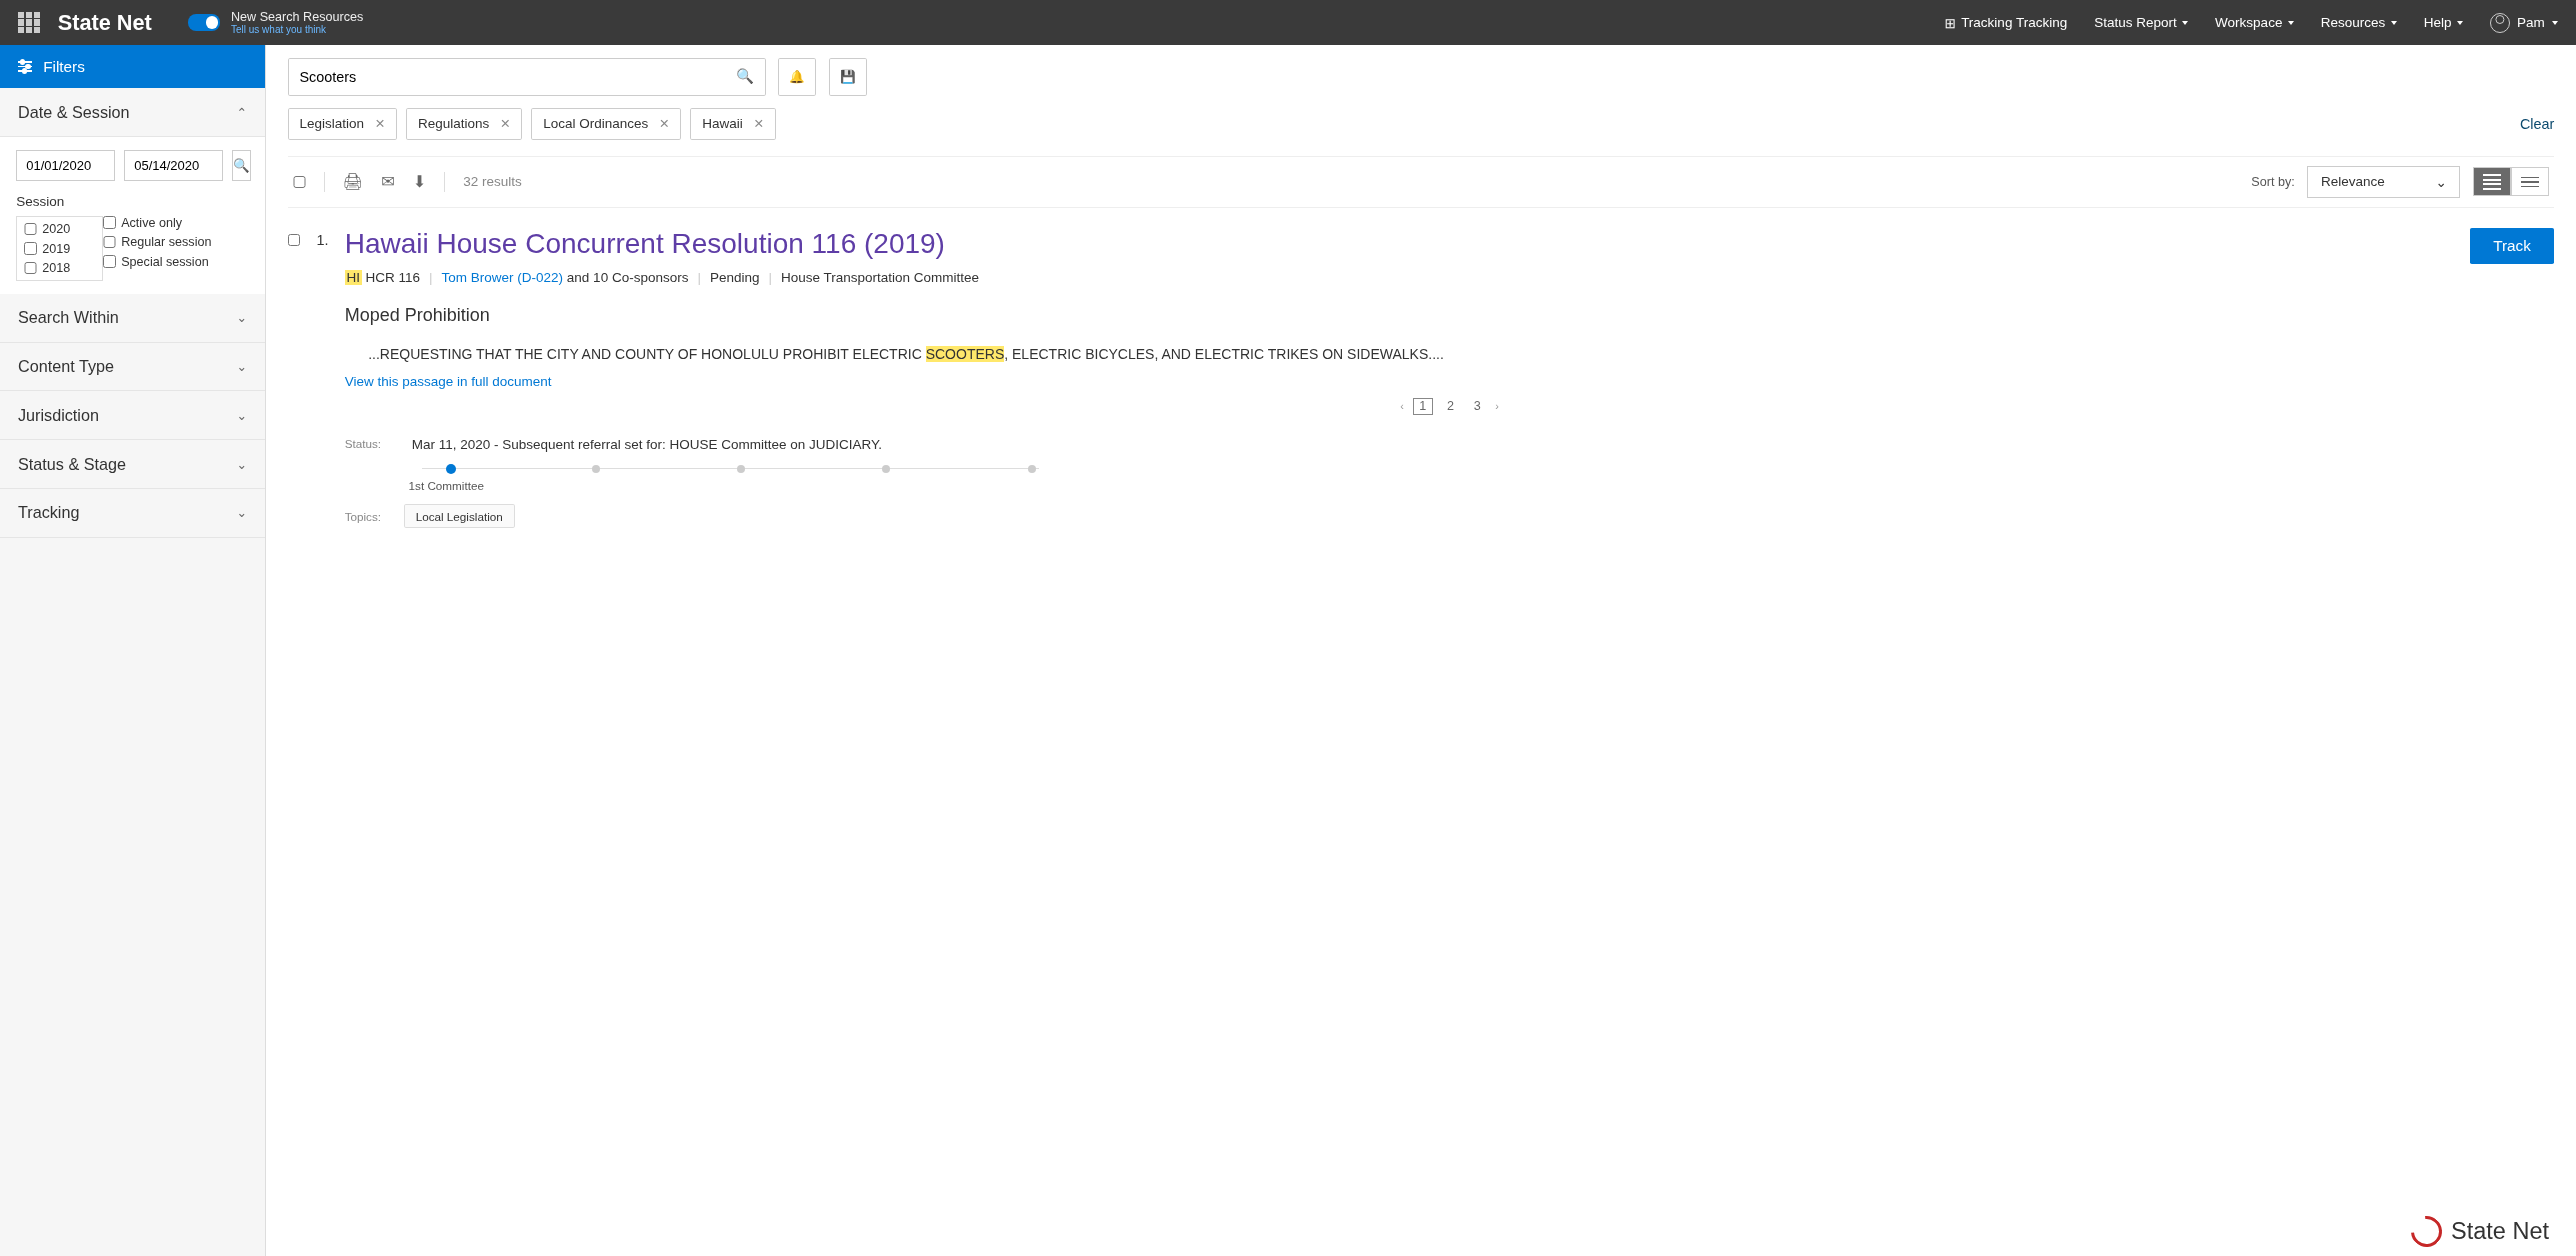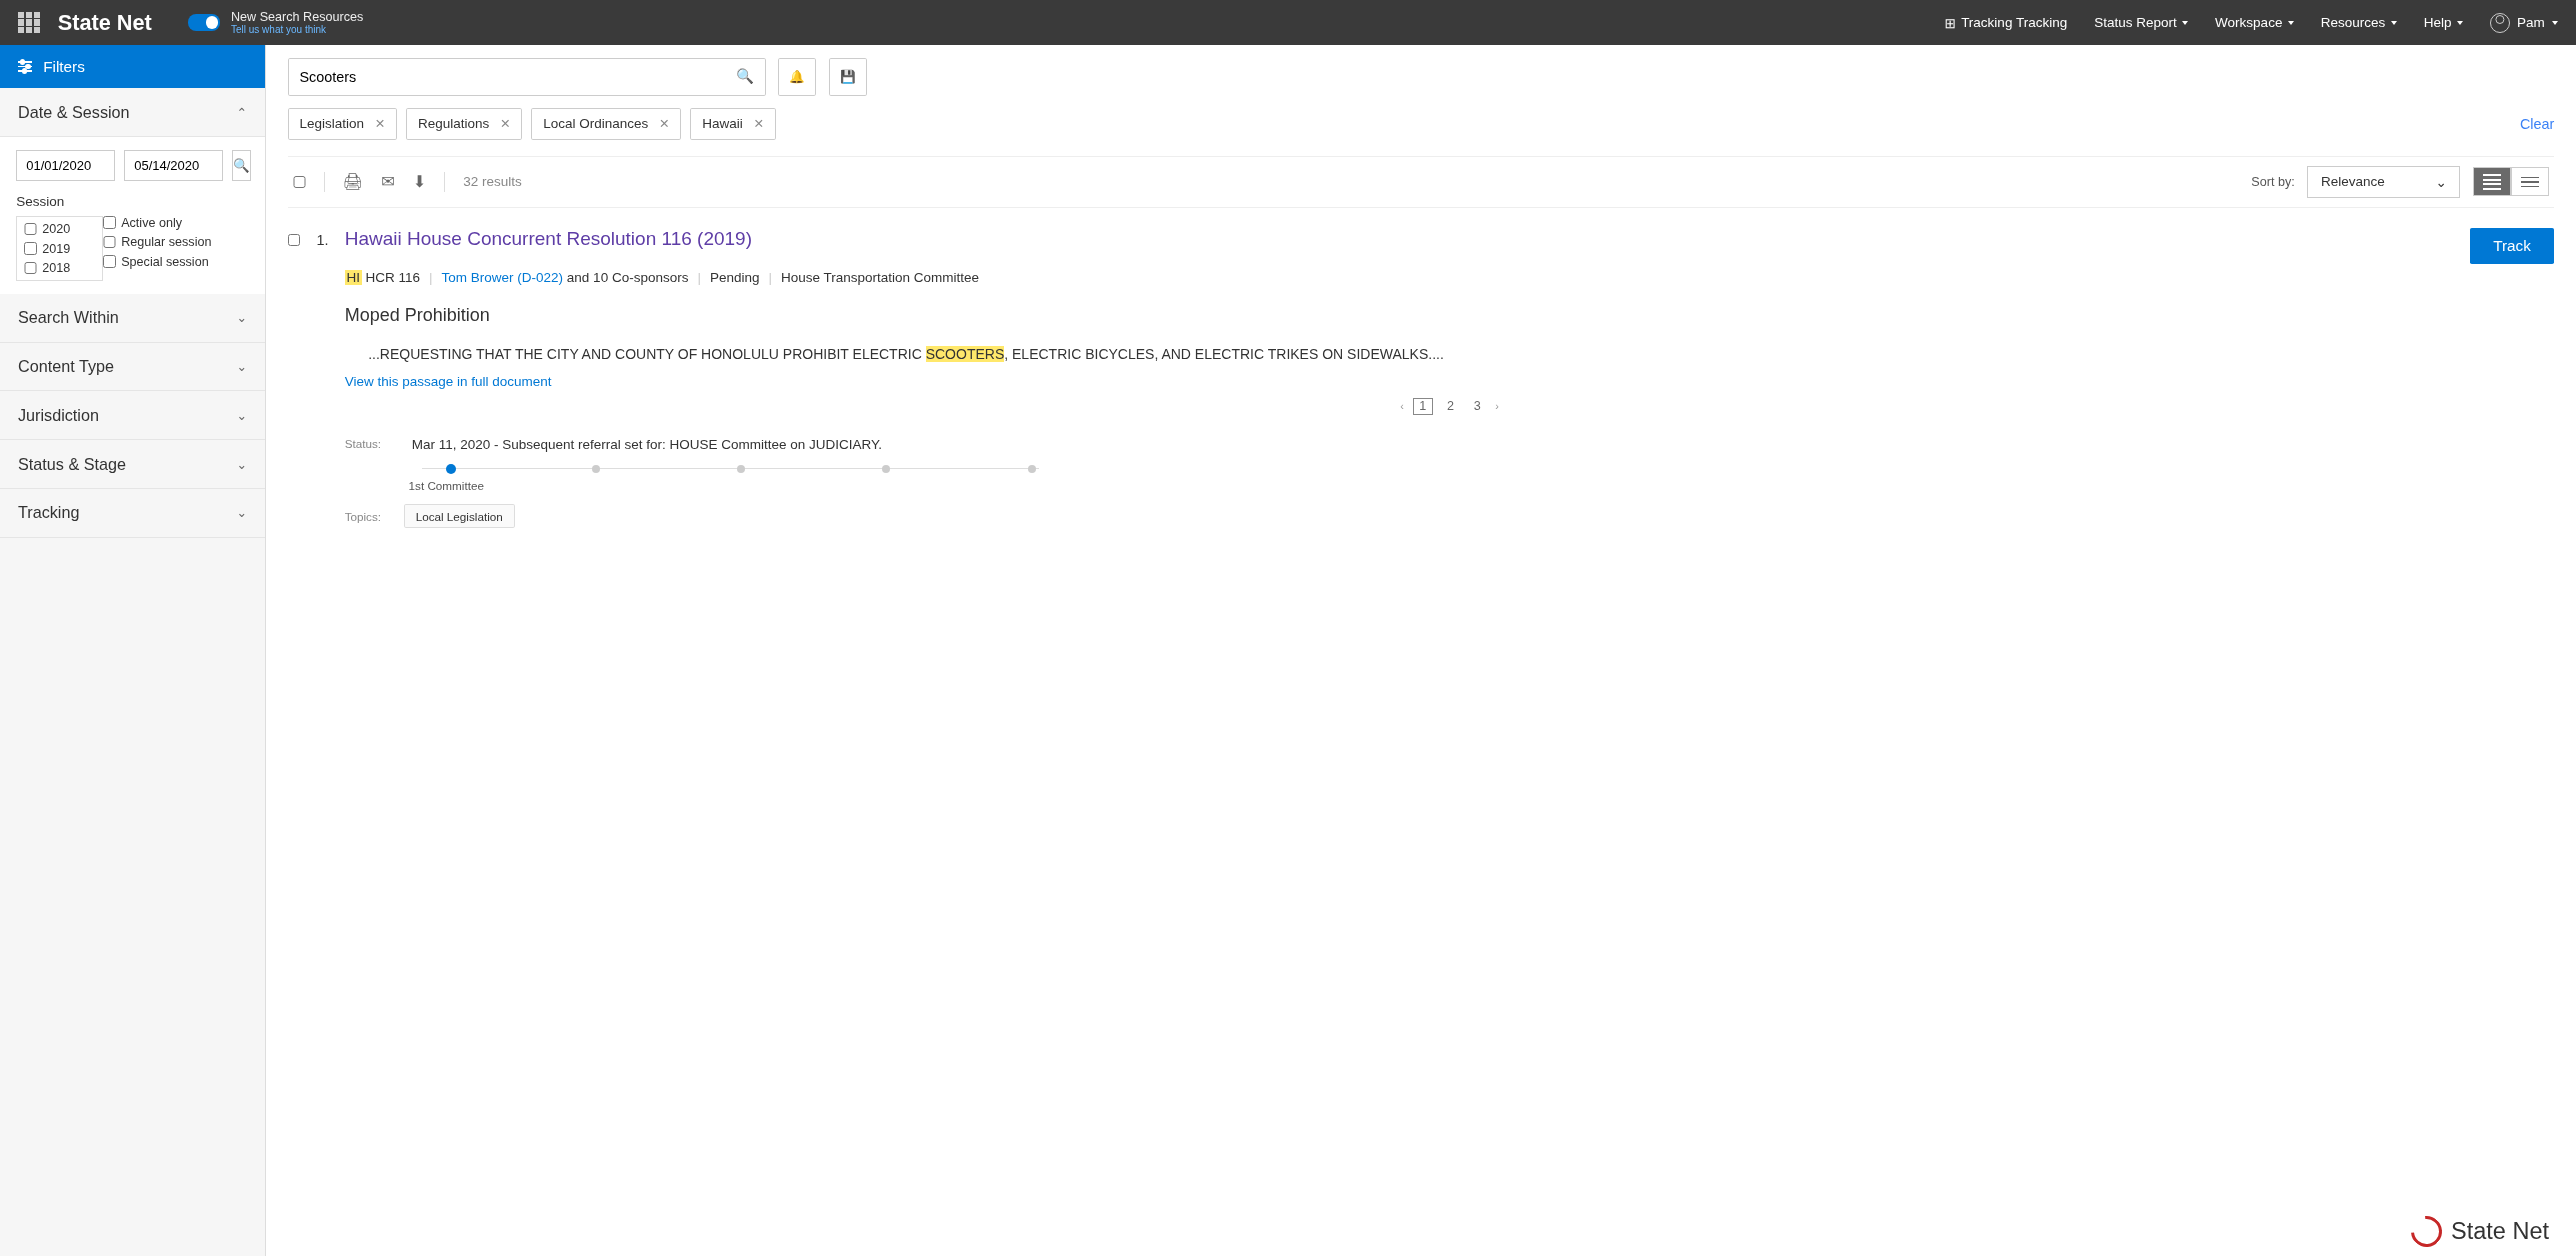--- a/index.html
+++ b/index.html
@@ -54,21 +54,21 @@
 .main { flex: 1; padding: 12.6px 21.7px; position: relative; }
 .ctrls-row1 { display: flex; gap: 12.6px; align-items: center; }
 .search-box { flex: 0 0 478px; display: flex; border: 0.9px solid #ccc; border-radius: 1.8px; height: 38px; align-items: center; padding: 0 10.8px; }
 .search-input { flex: 1; border: none; outline: none; font-size: 14.4px; }
 .search-mag { color: #888; font-size: 14.4px; cursor: pointer; }
 .square-btn { width: 38px; height: 38px; border: 0.9px solid #ccc; border-radius:1.8px; background: #fff; cursor: pointer; display:flex; align-items:center; justify-content:center; color:#888; font-size:12.6px;}
 
 .chips-row { display: flex; align-items: center; gap: 9px; margin-top: 12.6px; }
 .chip { border: 0.9px solid #ccc; border-radius: 1.8px; padding: 7.2px 10.8px; font-size: 13.5px; display: flex; align-items: center; gap: 10.8px; background:#fff;}
 .chip-x { color: #888; cursor: pointer; font-size: 12.6px; }
-.clear-link { margin-left: auto; color: #3b82f6; font-size: 14.4px; cursor: pointer; }
+.clear-link { margin-left: auto; color: #0c4a6e; font-size: 14.4px; cursor: pointer; }
 
 .toolbar { display: flex; align-items: center; gap: 18px; margin-top: 16.2px; padding: 9px 5.4px; border-top:0.9px solid #eee; border-bottom:0.9px solid #eee;}
 .tb-check { width: 12.6px; height: 12.6px; }
 .tb-sep { width:0.9px; height:20px; background:#ddd;}
 .tb-icon { color: #666; font-size: 16.2px; cursor: pointer; }
 .results-count { color: #888; font-size: 13.5px; }
 .tb-right { margin-left: auto; display: flex; align-items: center; gap: 12.6px; }
 .sort-label { font-size: 12.6px; color: #555; }
 .sort-select { border: 0.9px solid #ccc; padding: 7.2px 12.6px; font-size: 13.5px; min-width: 153px; background:#fff; display:flex; justify-content:space-between; align-items:center; cursor:pointer;}
 .view-toggles { display: flex; }
@@ -76,21 +76,21 @@
 .view-btn.active { background: #6a6a6a; color:#fff;}
 .view-lines { display:flex; flex-direction:column; gap:2.7px;}
 .view-lines span { width:18px; height:1.8px; background:currentColor;}
 
 
 .result { display:flex; gap:16.2px; margin-top: 20px; }
 .result-check { margin-top: 5.4px; }
 .result-num { font-size: 14.4px; color:#333; margin-top:3.6px;}
 .result-body { flex:1; }
 .result-title-row { display:flex; align-items:flex-start; }
-.result-title { font-size: 19px; color: #5e3da6; cursor: pointer; }
+.result-title { font-size: 28px; color: #5e3da6; cursor: pointer; }
 .track-btn { margin-left:auto; background: #0078d4; color:#fff; border:none; padding: 9px 23.5px; font-size: 15.3px; cursor:pointer; border-radius:1.8px;}
 .meta-row { display:flex; gap:9px; align-items:center; font-size:13.5px; margin-top:5.4px; flex-wrap:wrap;}
 .meta-id-state { background: #ffe86b; padding:0 1.8px;}
 .meta-link { color: #0078d4; cursor:pointer; }
 .meta-sep { color:#ccc; }
 .subject { font-size: 18px; color:#333; margin-top: 20px; }
 .snippet { font-size: 14px; color:#333; margin-top: 7.2px; line-height:1.5;}
 .hl { background: #ffe86b; }
 .excerpt { font-size: 14px; color:#333; margin-top: 18px; margin-left:23.5px; line-height:1.5;}
 .view-passage { color:#0078d4; font-size:13.5px; cursor:pointer; display:inline-block; margin-top:9px;}

